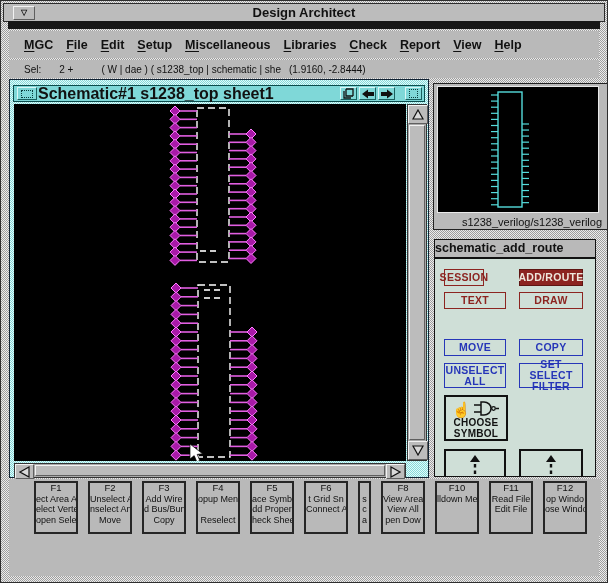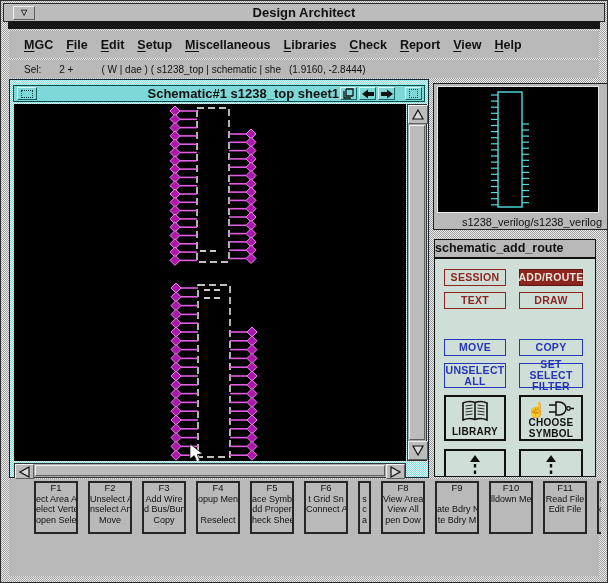--- a/index.html
+++ b/index.html
@@ -30,21 +30,21 @@
     background-size:2px 2px;border:1px solid #123;box-sizing:border-box;}
   .sch-titlebar{position:absolute;left:3px;top:5px;right:3px;height:17px;background:#7fd8d8;
     border:1px solid #0b4c4c;display:flex;align-items:center;box-sizing:border-box;}
   .sch-btn{width:17px;height:13px;margin:0 1px;background:#7fd8d8;display:flex;align-items:center;
     justify-content:center;border-top:1px solid #d9f6f6;border-left:1px solid #d9f6f6;
     border-bottom:1px solid #19605f;border-right:1px solid #19605f;box-sizing:border-box;}
   .sch-btn.left{margin-left:3px;width:20px;}
   .sch-btn.grow{margin-left:9px;margin-right:2px;}
   .dotbox{width:10px;height:6px;border:1px dotted #083b3b;}
   .dotsq{width:7px;height:7px;border:1px dotted #083b3b;}
-  .sch-title{flex:1;text-align:right;font-weight:bold;font-size:13px;padding-left:44px;}
+  .sch-title{flex:1;text-align:left;font-weight:bold;font-size:16px;}
   .sch-canvas{position:absolute;left:4px;top:24px;width:392px;height:357px;background:#000;}
   .vscroll{position:absolute;left:397px;top:24px;width:20px;height:357px;background:#a9a9a9;
     border:1px solid #333;box-sizing:border-box;display:flex;flex-direction:column;}
   .hscroll{position:absolute;left:4px;top:383px;width:392px;height:15px;background:#a9a9a9;
     border:1px solid #333;box-sizing:border-box;display:flex;flex-direction:row;}
   .sb-btn{background:#bcbcbc;display:flex;align-items:center;justify-content:center;flex:0 0 auto;}
   .vscroll .sb-btn{height:17px;width:100%;}
   .hscroll .sb-btn{width:17px;height:100%;}
   .sb-thumb{flex:1;margin:1px;background:#bcbcbc;}
   
@@ -367,21 +367,21 @@
           <line x1="84" y1="115.64999999999999" x2="91" y2="115.64999999999999" stroke="#55dcdc" stroke-width="1.2"></line>
         </svg>
     </div>
     <div class="preview-label">s1238_verilog/s1238_verilog</div>
   </div>
 
   <div class="palette">
     <div class="palette-header">schematic_add_route</div>
     <div class="palette-body" id="palette-body">
         <div class="prow" style="top: 10px; height: 17px;">
-          <div class="pbtn maroon" style="width: 62px;">
+          <div class="pbtn maroon" style="width: 40px;">
             <div class="plabel">SESSION</div>
           </div>
           <div class="pbtn maroon-active" style="width: 64px;">
             <div class="plabel">ADD/ROUTE</div>
           </div>
         </div>
         <div class="prow" style="top: 33px; height: 17px; align-items: center;">
           <div class="pbtn maroon" style="width: 62px;">
             <div class="plabel">TEXT</div>
           </div>
@@ -401,34 +401,20 @@
           <div class="pbtn blue" style="width: 62px;">
             <div class="plabel">UNSELECT</div>
             <div class="plabel">ALL</div>
           </div>
           <div class="pbtn blue" style="width: 64px;">
             <div class="plabel">SET SELECT</div>
             <div class="plabel">FILTER</div>
           </div>
         </div>
         <div class="prow" style="top: 136px; height: 46px;">
-          <div class="pbtn icon" style="width: 62px;">
-            <span class="picon">
-              <svg width="30" height="22" viewBox="0 0 30 22">
-                <g fill="none" stroke="#111" stroke-width="1.6">
-                  <path d="M15 2.5 C11 1 6 1.5 3 3 V20 C6 18.5 11 18 15 19.5 C19 18 24 18.5 27 20 V3 C24 1.5 19 1 15 2.5 Z"></path>
-                  <path d="M15 2.5 V19.5"></path>
-                </g>
-                <g stroke="#111" stroke-width="0.9">
-                  <path d="M5.5 6 L12.5 5 M5.5 9 L12.5 8 M5.5 12 L12.5 11 M5.5 15 L12.5 14 M17.5 5 L24.5 6 M17.5 8 L24.5 9 M17.5 11 L24.5 12 M17.5 14 L24.5 15"></path>
-                </g>
-              </svg>
-            </span>
-            <div class="plabel">LIBRARY</div>
-          </div>
           <div class="pbtn icon" style="width: 64px;">
             <span class="picon">
               <span class="hand">☝</span>
               <svg width="27" height="18" viewBox="0 0 27 18">
                 <path d="M1 5 H8 M1 12 H8 M8 2 V15 H11 A7 6.5 0 0 0 11 2 Z" fill="none" stroke="#111" stroke-width="1.5"></path>
                 <circle cx="20.5" cy="8.5" r="1.8" fill="none" stroke="#111" stroke-width="1.3"></circle>
                 <path d="M22.8 8.5 H26" stroke="#111" stroke-width="1.5"></path>
               </svg>
             </span>
             <div class="plabel">CHOOSE</div>
@@ -499,26 +485,20 @@
         <div class="fline">c</div>
         <div class="fline">a</div>
       </div>
       <div class="fkey">
         <div class="fl">F8</div>
         <div class="fline">View Area</div>
         <div class="fline">View All</div>
         <div class="fline">pen Dow</div>
       </div>
       <div class="fkey">
-        <div class="fl">F9</div>
-        <div class="fline">&nbsp;</div>
-        <div class="fline">ate Bdry N</div>
-        <div class="fline">te Bdry M</div>
-      </div>
-      <div class="fkey">
         <div class="fl">F10</div>
         <div class="fline">lldown Me</div>
         <div class="fline">&nbsp;</div>
         <div class="fline">&nbsp;</div>
       </div>
       <div class="fkey">
         <div class="fl">F11</div>
         <div class="fline">Read File</div>
         <div class="fline">Edit File</div>
         <div class="fline">&nbsp;</div>

